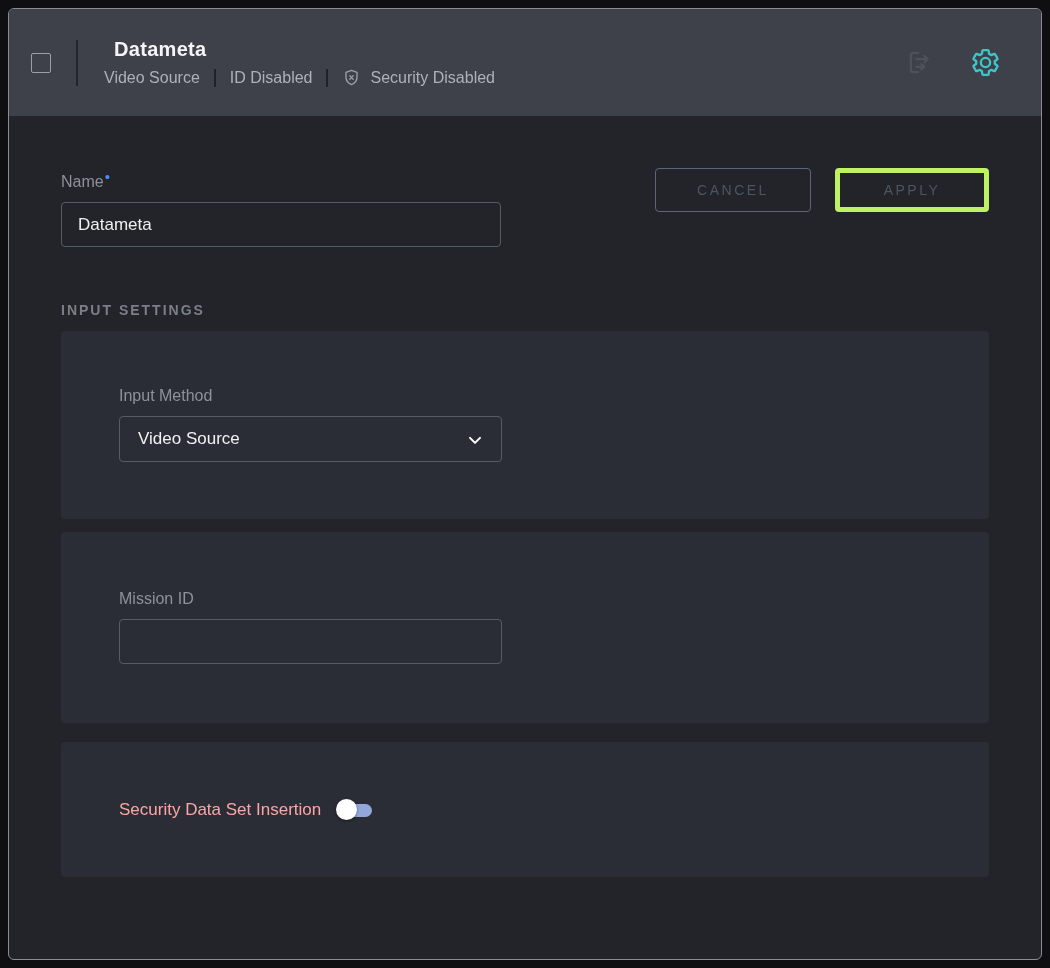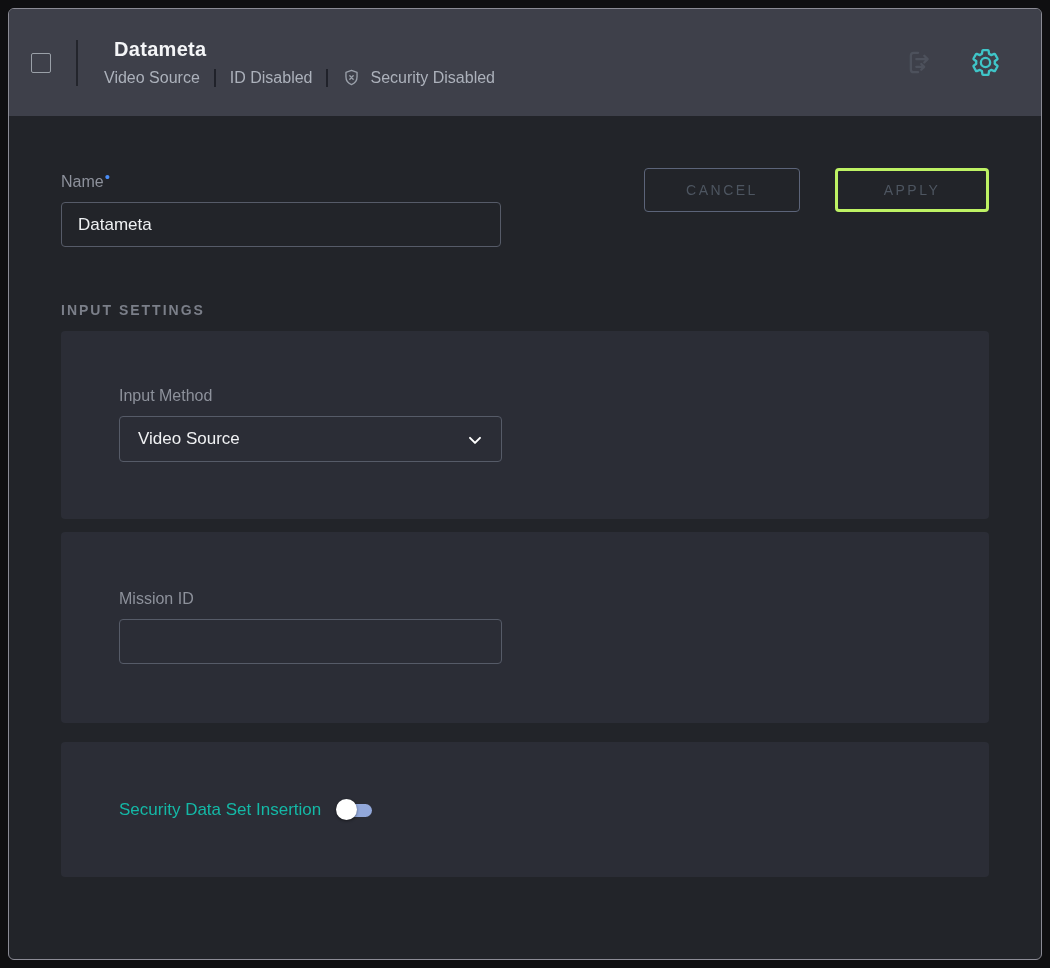--- a/index.html
+++ b/index.html
@@ -98,34 +98,34 @@
     background: transparent;
     border: 1px solid #565b68;
     border-radius: 4px;
     color: #eef0f2;
     font-size: 17px;
     font-family: "Liberation Sans", sans-serif;
     padding: 0 16px;
     outline: none;
     display: block;
   }
-  .btn-group { display: flex; gap: 35px; border-radius: 16px; }
+  .btn-group { display: flex; gap: 24px; border-radius: 16px; }
   .btn {
     height: 44px;
     border-radius: 4px;
     background: transparent;
     font-family: "Liberation Sans", sans-serif;
     font-size: 14px;
     font-weight: 500;
     letter-spacing: 2.5px;
     color: #4d5560;
     cursor: pointer;
   }
   .btn-cancel { width: 156px; border: 1px solid #5c6479; }
-  .btn-apply  { width: 154px; border: 3px solid #bef264; }
+  .btn-apply  { width: 154px; border: 5px solid #bef264; }
   .section-heading {
     font-size: 14px;
     font-weight: 700;
     letter-spacing: 2px;
     color: #7b7f89;
   }
   .sh-1 { margin-top: 55px; }
   .sh-2 { margin-top: 24px; }
   .panel {
     margin-top: 13px;
@@ -157,21 +157,21 @@
   }
   .select .chev {
     position: absolute;
     right: 16px; top: 13px;
     width: 20px; height: 20px;
   }
   .mission-input { width: 383px; }
   .toggle-label {
     font-size: 17px;
     font-weight: 500;
-    color: #14b8a6;
+    color: #fca5a5;
   }
   .toggle {
     position: relative;
     width: 37px; height: 22px;
     margin-left: 15px;
     cursor: pointer;
   }
   .toggle .track {
     position: absolute;
     left: 3px; top: 5px;

